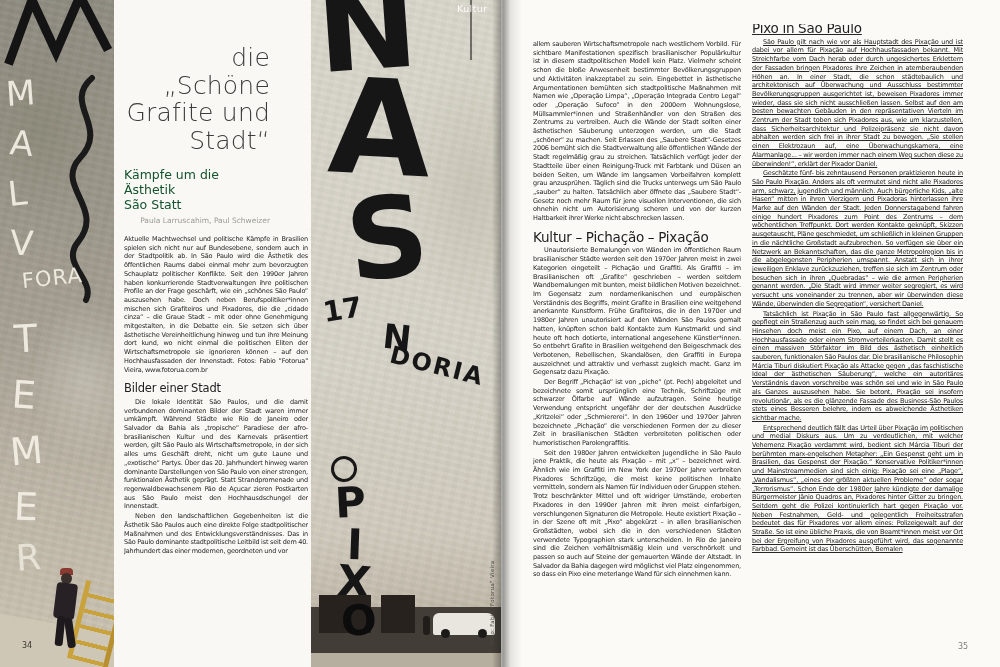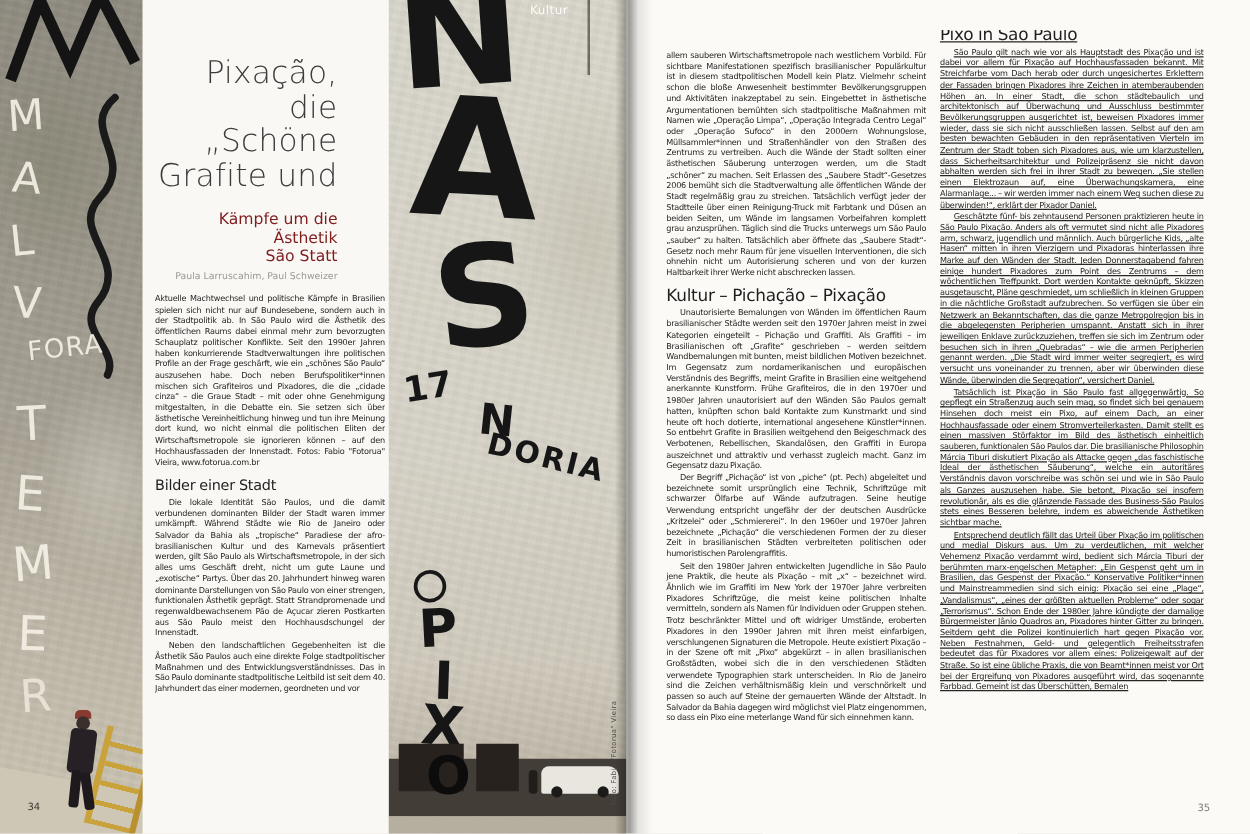--- a/index.html
+++ b/index.html
@@ -38,36 +38,36 @@
   .head{position:absolute;left:15px;top:5px;width:11px;height:11px;border-radius:50%;background:#3a2f2b;}
   .torso{position:absolute;left:9px;top:15px;width:21px;height:36px;background:#2721226;background:#272126;transform:rotate(7deg);border-radius:4px;}
   .leg{position:absolute;width:8px;height:30px;background:#1d191c;border-radius:3px;}
   .ladder{position:absolute;left:76px;top:584px;width:32px;height:80px;transform:rotate(14deg);
           border-left:5px solid #c9a23c;border-right:5px solid #b8902f;
           background:repeating-linear-gradient(180deg,transparent 0 12px,#c9a23c 12px 16px);}
   
   .left-col{position:absolute;left:124px;top:44px;width:184px;height:612px;overflow:hidden;}
   .title{margin:0;font-size:25px;line-height:27.5px;font-weight:300;color:#3c3c3c;
          text-align:right;padding-right:38px;letter-spacing:.2px;}
-  .subtitle{margin:13px 0 0;font-size:12.5px;line-height:15px;font-weight:400;color:#7f1d1d;
-            text-align:right;padding-right:38px;}
+  .subtitle{margin:13px 0 0;font-size:12.5px;line-height:15px;font-weight:400;color:#14532d;
+            text-align:left;padding-right:38px;}
   .authors{margin:4px 0 0;font-size:7.5px;color:#9a9a98;text-align:right;padding-right:38px;}
   .body-text{font-size:6.5px;line-height:8.7px;letter-spacing:-.18px;word-spacing:-.3px;
              color:#262626;text-align:justify;hyphens:auto;-webkit-hyphens:auto;}
   .body-text p{margin:0 0 1px;text-indent:11px;}
   .body-text p.noindent{text-indent:0;}
   .left-col .body-text{margin-top:10px;}
   h2{font-weight:400;color:#1e1e1e;margin:10px 0 5px;}
   .h-md{font-size:11.5px;}
   .h-lg{font-size:13.5px;letter-spacing:-.2px;}
   .col{position:absolute;top:40px;overflow:hidden;}
   .col-1{left:533px;width:208px;height:612px;}
   .col-2{left:752px;top:24px;width:211px;height:618px;text-decoration:underline;}
   .col-2 h2{margin-top:0;}
-  .kultur{position:absolute;left:424px;top:3px;font-size:9.5px;color:rgba(255,255,255,.92);letter-spacing:.4px;}
+  .kultur{position:absolute;left:457px;top:3px;font-size:9.5px;color:rgba(255,255,255,.92);letter-spacing:.4px;}
   .credit-vert{position:absolute;left:489px;top:544px;height:100px;font-size:5.5px;color:#4a4a42;
                writing-mode:vertical-rl;transform:rotate(180deg);letter-spacing:.3px;}
   .pgnum{position:absolute;font-size:8px;}
   .pg-left{left:22px;top:641px;color:#3c3830;}
   .pg-right{left:958px;top:642px;color:#7d7d7a;}
 </style>
 </head>
 <body>
 
 <div class="spread">
@@ -104,23 +104,23 @@
       <div class="head"></div>
       <div class="torso"></div>
       <div class="leg" style="left:10px;top:48px;transform:rotate(6deg);"></div>
       <div class="leg" style="left:20px;top:50px;transform:rotate(-8deg);"></div>
     </div>
     <span class="pgnum pg-left">34</span>
   </div>
 
   <div class="left-col">
     <h1 class="title">
-      <div>Pixação,</div>
       <div>die „Schöne</div>
       <div>Grafite und</div>
+      <div>Stadt“</div>
     </h1>
     <div class="subtitle">
       <div>Kämpfe um die Ästhetik</div>
       <div>São Statt</div>
     </div>
     <div class="authors">Paula Larruscahim, Paul Schweizer</div>
     <div class="body-text">
       <p class="noindent">Aktuelle Machtwechsel und politische Kämpfe in Brasilien spielen sich nicht nur auf Bundesebene, sondern auch in der Stadtpolitik ab. In São Paulo wird die Ästhetik des öffentlichen Raums dabei einmal mehr zum bevorzugten Schauplatz politischer Konflikte. Seit den 1990er Jahren haben konkurrierende Stadtverwaltungen ihre politischen Profile an der Frage geschärft, wie ein „schönes São Paulo“ auszusehen habe. Doch neben Berufspolitiker*innen mischen sich Grafiteiros und Pixadores, die die „cidade cinza“ – die Graue Stadt – mit oder ohne Genehmigung mitgestalten, in die Debatte ein. Sie setzen sich über ästhetische Vereinheitlichung hinweg und tun ihre Meinung dort kund, wo nicht einmal die politischen Eliten der Wirtschaftsmetropole sie ignorieren können – auf den Hochhausfassaden der Innenstadt. Fotos: Fabio "Fotorua" Vieira, www.fotorua.com.br</p>
       <h2 class="h-md">Bilder einer Stadt</h2>
       <p>Die lokale Identität São Paulos, und die damit verbundenen dominanten Bilder der Stadt waren immer umkämpft. Während Städte wie Rio de Janeiro oder Salvador da Bahia als „tropische“ Paradiese der afro-brasilianischen Kultur und des Karnevals präsentiert werden, gilt São Paulo als Wirtschaftsmetropole, in der sich alles ums Geschäft dreht, nicht um gute Laune und „exotische“ Partys. Über das 20. Jahrhundert hinweg waren dominante Darstellungen von São Paulo von einer strengen, funktionalen Ästhetik geprägt. Statt Strandpromenade und regenwaldbewachsenem Pão de Açucar zieren Postkarten aus São Paulo meist den Hochhausdschungel der Innenstadt.</p>

